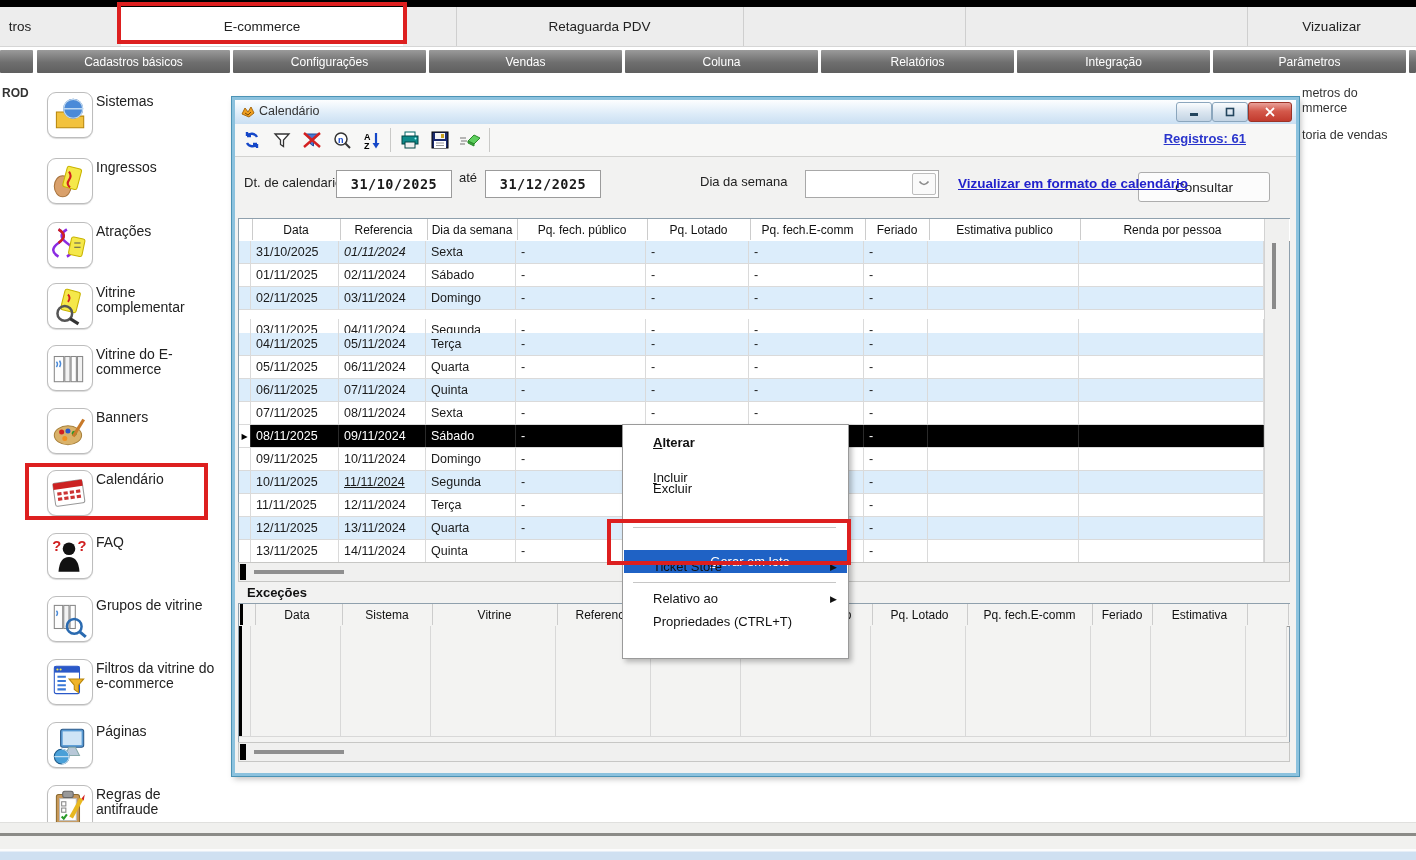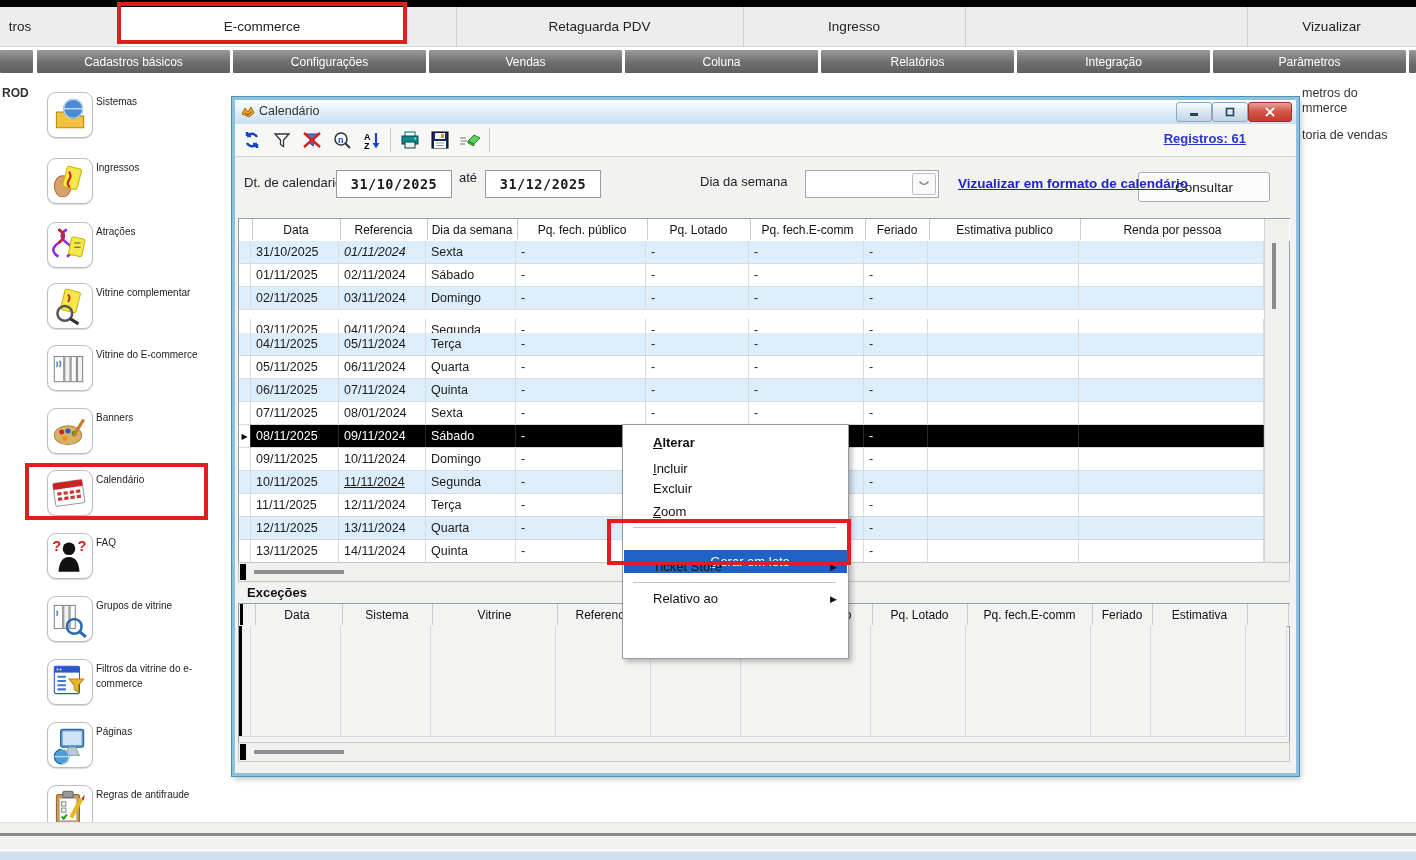--- a/index.html
+++ b/index.html
@@ -14,21 +14,21 @@
   .tabsep{position:absolute;top:0;width:1px;height:39px;background:#cfcfcf;}
   .tab-active{background:#fff;}
   .menubar{left:0;top:50px;width:1416px;height:23px;background:#fff;}
   .mbtn{position:absolute;top:0;height:23px;background:linear-gradient(#9a9a9a,#6e6e6e 55%,#5f5f5f);
         color:#fff;font-size:12px;display:flex;align-items:center;justify-content:center;border-radius:1px;}
   
   .corner-label{left:2px;top:86px;font-size:12px;font-weight:bold;color:#333;}
   .side-item{position:absolute;left:47px;width:185px;height:52px;cursor:pointer;}
   .icon-box{position:absolute;left:0;top:0;width:44px;height:44px;background:#fff;border:1px solid #bdbdbd;
             border-radius:9px;box-shadow:0 1px 1px rgba(0,0,0,.15);}
-  .side-label{position:absolute;left:49px;top:2px;width:128px;font-size:10px;color:#222;line-height:15px;}
+  .side-label{position:absolute;left:49px;top:2px;width:128px;font-size:14px;color:#222;line-height:15px;}
   
   .bg-label{font-size:12.5px;color:#333;line-height:15px;}
   
   .win{left:232px;top:97px;width:1061px;height:673px;background:#f2f2f1;
        border:3px solid #8cc2de;outline:1px solid #4c93b5;box-shadow:2px 3px 6px rgba(0,0,0,.25);}
   .titlebar{position:absolute;left:0;top:0;width:100%;height:24px;
             background:linear-gradient(#fdfeff,#dcebf8 60%,#cadff2);border-bottom:1px solid #b9cfe2;}
   .title-text{position:absolute;left:24px;top:4px;font-size:12.5px;color:#333;}
   .winbtn{position:absolute;top:2px;height:18px;border:1px solid #8ba6bd;border-radius:3px;
           background:linear-gradient(#fafcfe,#dbe6f0 50%,#c3d4e4);display:flex;align-items:center;justify-content:center;}
@@ -88,21 +88,20 @@
 </style>
 </head>
 <body>
 
 <div class="abs topblack"></div>
 
 <div class="abs tabrow">
   <div class="tab" style="left:0;width:40px;">tros</div>
   <div class="tab tab-active" style="left:121px;width:282px;">E-commerce</div>
   <div class="tab" style="left:456px;width:287px;">Retaguarda PDV</div>
-  <div class="tab" style="left:743px;width:222px;">Ingresso</div>
   <div class="tab" style="left:1247px;width:169px;">Vizualizar</div>
   <div class="tabsep" style="left:456px;"></div>
   <div class="tabsep" style="left:743px;"></div>
   <div class="tabsep" style="left:965px;"></div>
   <div class="tabsep" style="left:1247px;"></div>
 </div>
 
 <div class="abs menubar">
   <div class="mbtn" style="left:0;width:33px;"></div>
   <div class="mbtn" style="left:37px;width:193px;">Cadastros básicos</div>
@@ -452,21 +451,21 @@
         <div class="gcell" style="left: 277px; width: 130px;">-</div>
         <div class="gcell" style="left: 407px; width: 103px;">-</div>
         <div class="gcell" style="left: 510px; width: 115px;">-</div>
         <div class="gcell" style="left: 625px; width: 64px;">-</div>
         <div class="gcell" style="left: 689px; width: 151px;"></div>
         <div class="gcell" style="left: 840px; width: 185px;"></div>
       </div>
       <div class="grow row-white" style="top: 183px; height: 22px;">
         <div class="gcell" style="left: 0px; width: 12px; padding: 0px; font-size: 8px; justify-content: center;"></div>
         <div class="gcell" style="left: 12px; width: 88px;">07/11/2025</div>
-        <div class="gcell" style="left: 100px; width: 87px;">08/01/2024</div>
+        <div class="gcell" style="left: 100px; width: 87px;">08/11/2024</div>
         <div class="gcell" style="left: 187px; width: 90px;">Sexta</div>
         <div class="gcell" style="left: 277px; width: 130px;">-</div>
         <div class="gcell" style="left: 407px; width: 103px;">-</div>
         <div class="gcell" style="left: 510px; width: 115px;">-</div>
         <div class="gcell" style="left: 625px; width: 64px;">-</div>
         <div class="gcell" style="left: 689px; width: 151px;"></div>
         <div class="gcell" style="left: 840px; width: 185px;"></div>
       </div>
       <div class="grow row-sel" style="top: 206px; height: 22px;">
         <div class="gcell" style="left: 0px; width: 12px; padding: 0px; font-size: 8px; justify-content: center; background: rgb(255, 255, 255); color: rgb(0, 0, 0);">▶</div>
@@ -639,41 +638,41 @@
   <div class="hstrip" style="left:3px;top:642px;width:1050px;">
     <div class="stub"></div>
     <div class="hthumb" style="left:15px;width:90px;"></div>
   </div>
 </div>
 
 <div id="ctx-menu" class="abs cmenu">
     <div class="citem" style="top: 6px; font-weight: bold;">
       <span><u>A</u>lterar</span>
     </div>
-    <div class="citem" style="top: 32px;">
+    <div class="citem" style="top: 41px;">
       <span><u>I</u>ncluir</span>
     </div>
     <div class="citem" style="top: 52px;">
       <span>Excluir</span>
-    </div>
-    <div class="citem" style="top: 75px;">
-      <span><u>Z</u>oom</span>
     </div>
     <div class="csep" style="top: 102px;"></div>
     <div class="citem chl" style="top: 125px; justify-content: center;">
       <span><u>G</u>erar em lote</span>
     </div>
     <div class="citem" style="top: 130px;">
       <span>Ticket Store</span>
       <span class="carrow">▶</span>
     </div>
     <div class="csep" style="top: 157px;"></div>
     <div class="citem" style="top: 162px;">
       <span>Relativo ao</span>
       <span class="carrow">▶</span>
+    </div>
+    <div class="citem" style="top: 185px;">
+      <span>Propriedades (CTRL+T)</span>
     </div>
   </div>
 
 <div class="abs redbox" style="left:117px;top:2px;width:282px;height:34px;"></div>
 <div class="abs redbox" style="left:25px;top:463px;width:175px;height:49px;"></div>
 <div class="abs redbox" style="left:607px;top:519px;width:236px;height:38px;"></div>
 
 <div class="abs band1"></div>
 <div class="abs band2"></div>
 <div class="abs band3"></div>

